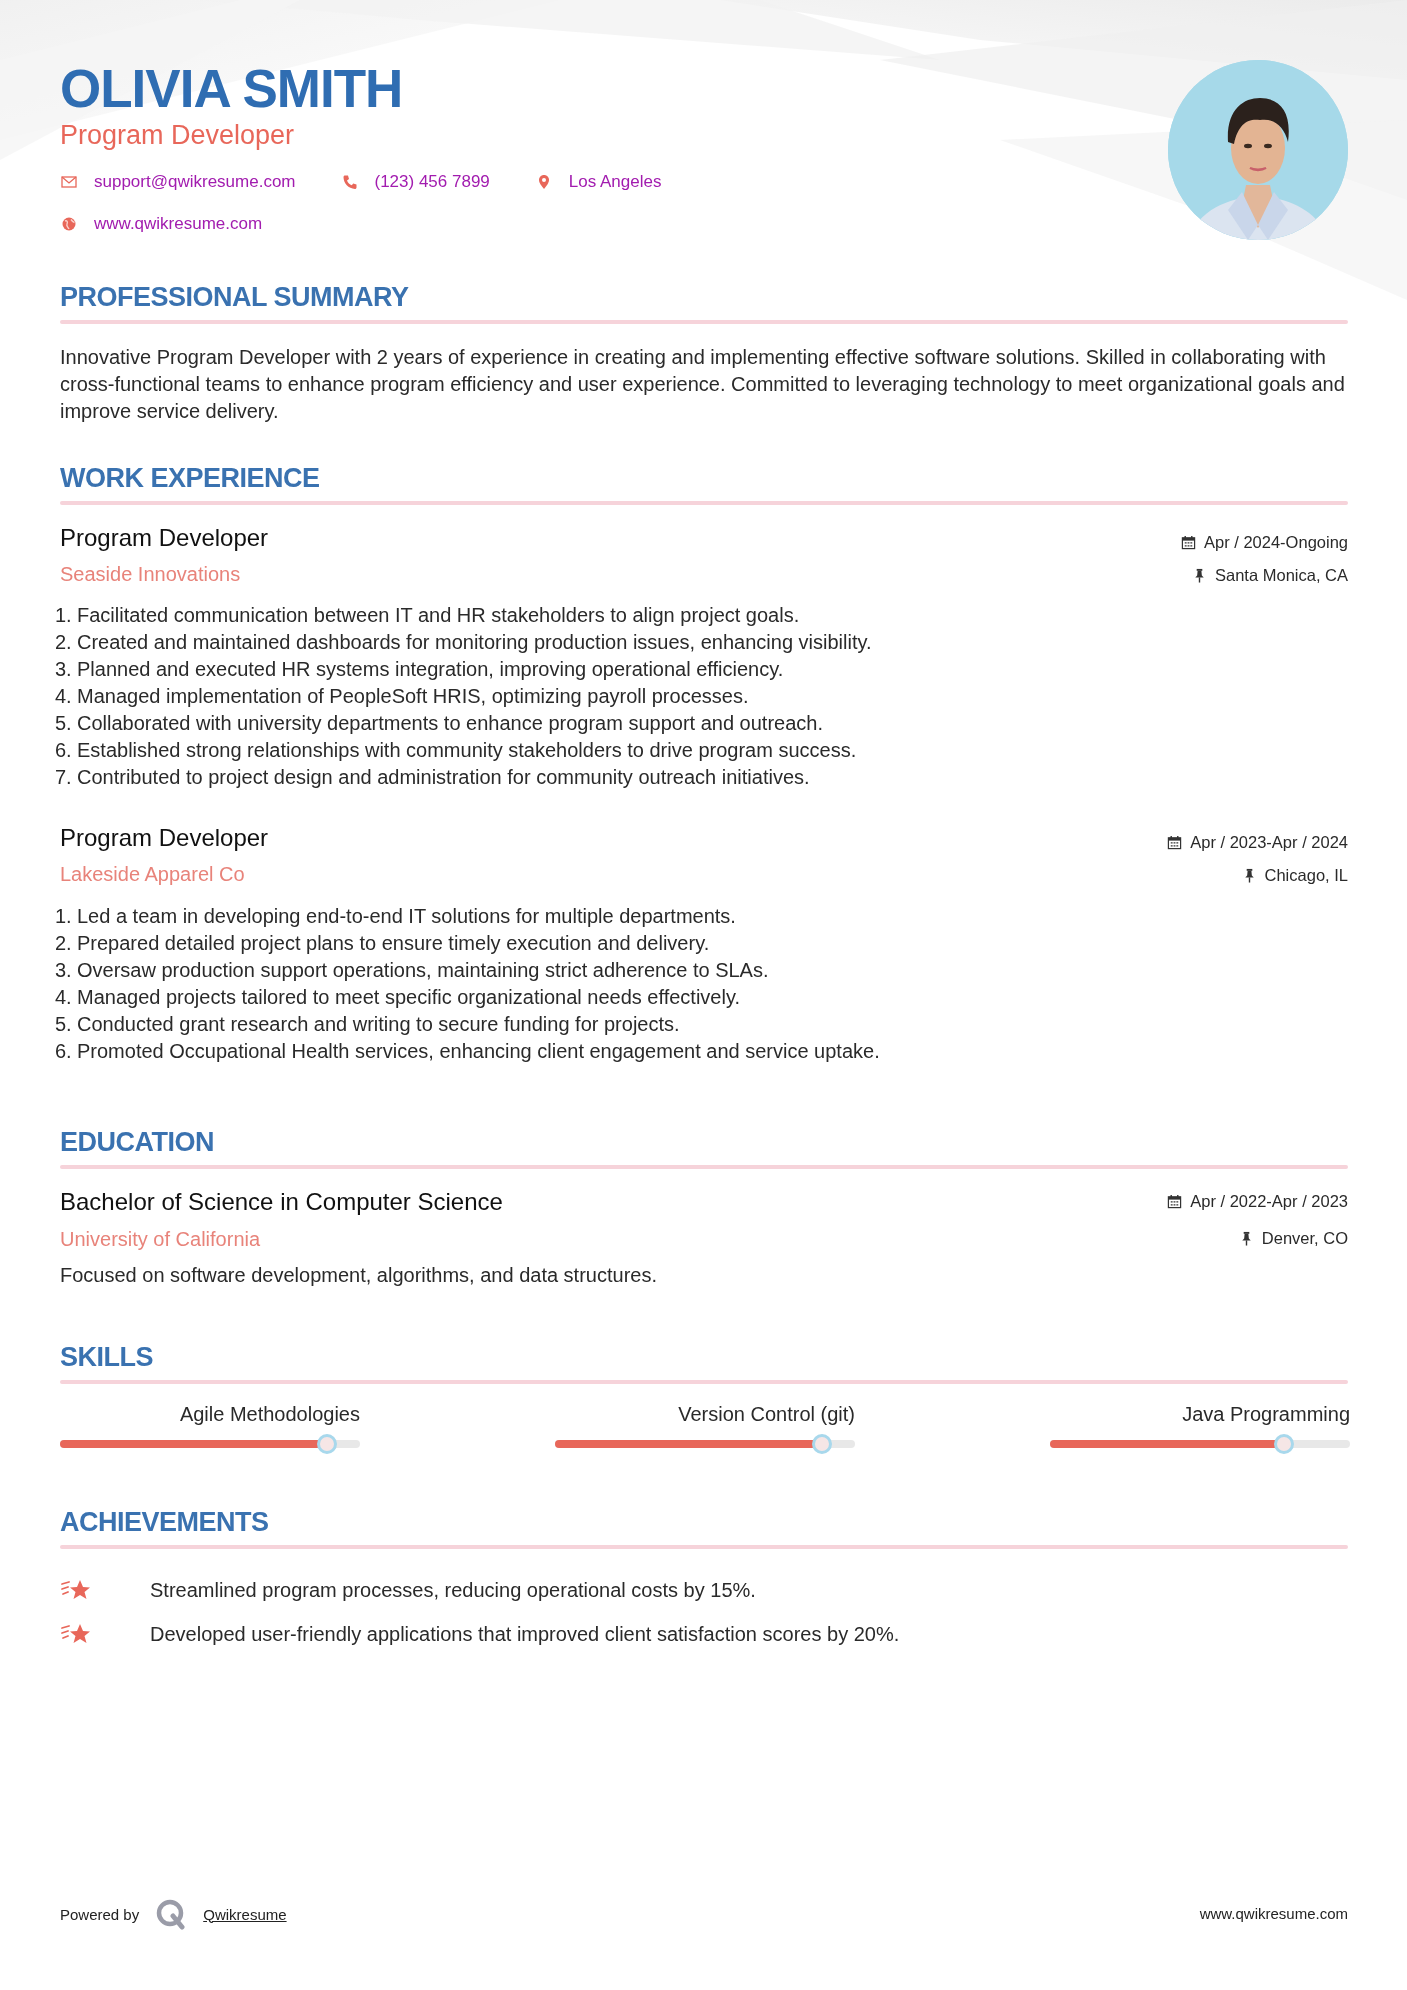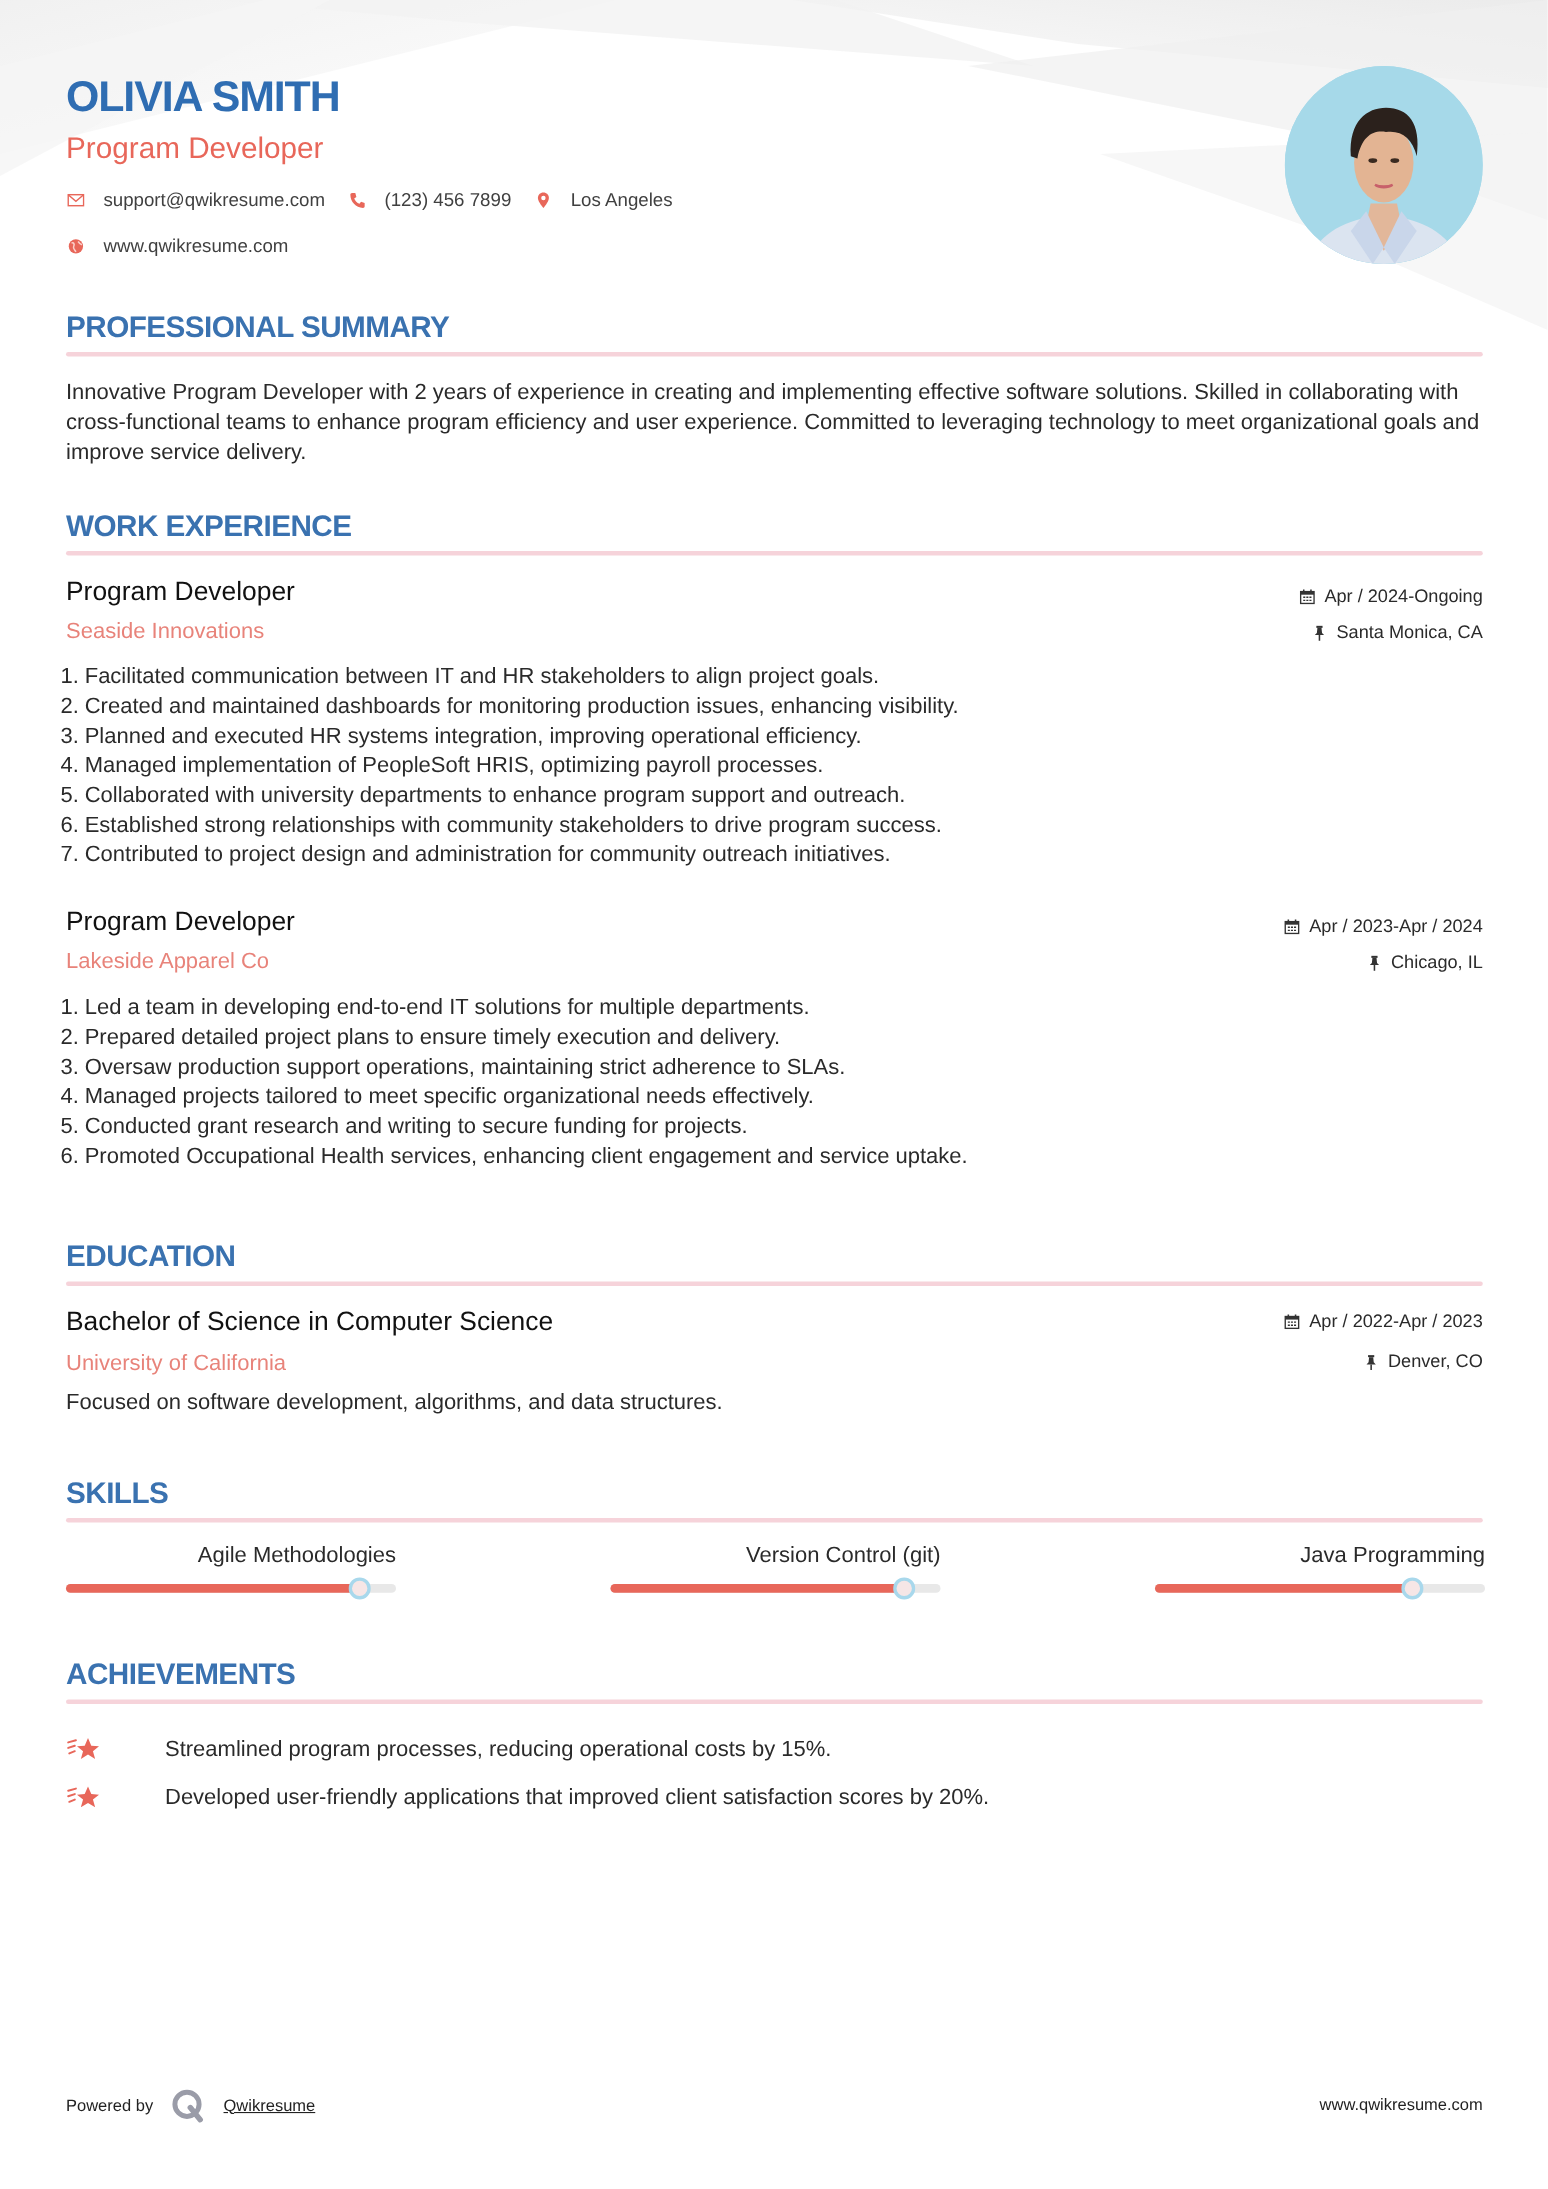--- a/index.html
+++ b/index.html
@@ -5,23 +5,23 @@
   * { box-sizing: border-box; margin: 0; padding: 0; }
   html, body { width: 1407px; height: 1990px; background: #ffffff; overflow: hidden; }
   body { font-family: "Liberation Sans", "DejaVu Sans", sans-serif; color: #222; position: relative; }
 
   .bg-shapes { position: absolute; left: 0; top: 0; width: 1407px; height: 330px; overflow: hidden; z-index: 0; }
   .bg-shapes svg { width: 100%; height: 100%; display: block; }
 
   .page { position: relative; z-index: 1; width: 1407px; height: 1990px; }
 
   
-  .name { position: absolute; left: 60px; top: 58px; font-size: 39px; font-weight: bold; color: #2f6db2; letter-spacing: -1px; line-height: 62px; }
+  .name { position: absolute; left: 60px; top: 58px; font-size: 53px; font-weight: bold; color: #2f6db2; letter-spacing: -1px; line-height: 62px; }
   .role { position: absolute; left: 60px; top: 118px; font-size: 27px; color: #e8675a; line-height: 34px; }
-  .contact-row { position: absolute; left: 60px; display: flex; align-items: center; font-size: 17px; color: #404040; }
+  .contact-row { position: absolute; left: 60px; display: flex; align-items: center; font-size: 17px; color: #a21caf; gap: 25px; }
   .contact-row.r1 { top: 172px; }
   .contact-row.r2 { top: 214px; }
   .contact-item { display: flex; align-items: center; margin-right: 20px; }
   .contact-item .ic { width: 18px; height: 18px; margin-right: 16px; display: inline-flex; align-items: center; justify-content: center; }
   .contact-item .ic svg { width: 16px; height: 16px; }
 
   .photo { position: absolute; left: 1168px; top: 60px; width: 180px; height: 180px; border-radius: 50%; background: #a6d9e9; overflow: hidden; }
   .photo svg { width: 100%; height: 100%; display: block; }
 
   

